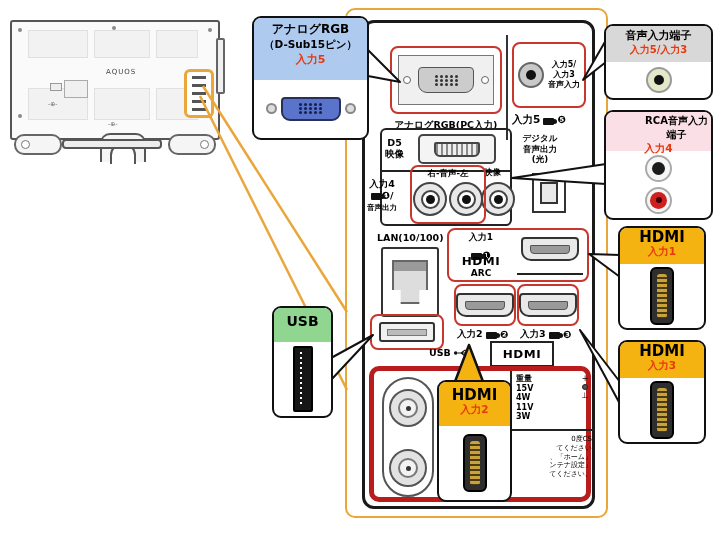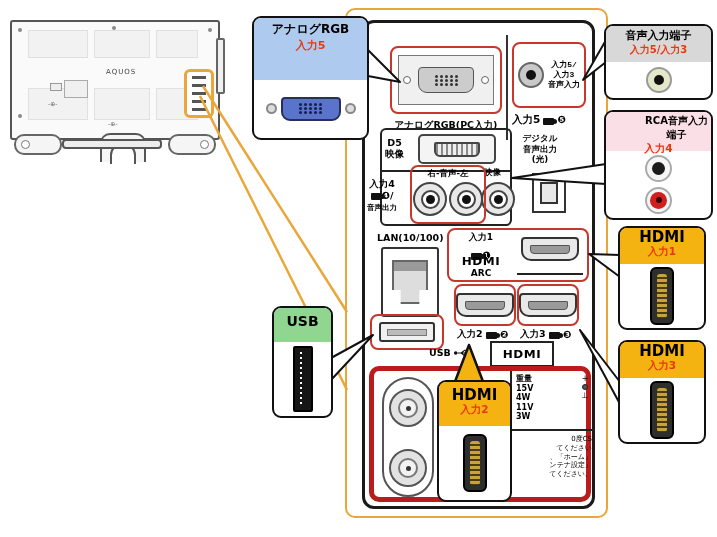--- a/index.html
+++ b/index.html
@@ -157,21 +157,21 @@
               <i></i>
               <i></i>
               <i></i>
             </span>
         </span>
         <span class="hole"></span>
       </div>
     </div>
     <div class="abs b ctr" style="left:22px;top:96px;width:118px;font-size:9.5px;white-space:nowrap;">アナログRGB(PC入力)</div>
     <div class="abs" style="left:141px;top:12px;width:2px;height:105px;background:#333;"></div>
-    <div class="abs rbox" style="left:147px;top:19px;width:74px;height:66px;display:flex;align-items:center;padding:0 4px;gap:4px;font-family:Liberation Mono, monospace;">
+    <div class="abs rbox" style="left:147px;top:19px;width:74px;height:66px;display:flex;align-items:center;padding:0 4px;gap:4px;">
       <span class="jack35">
           <i></i>
         </span>
       <span class="small-jp ctr" style="font-size:8px;line-height:10px;">
         <span style="display:block;">入力5/</span>
         <span style="display:block;">入力3</span>
         <span style="display:block;">音声入力</span>
       </span>
     </div>
     <div class="abs b" style="left:147px;top:90px;font-size:10.5px;display:flex;align-items:center;gap:3px;">
@@ -336,20 +336,21 @@
     <polygon points="606,164 606,184 512,178" fill="#fff" stroke="#111" stroke-width="2" stroke-linejoin="round"></polygon>
     <polygon points="620,255 620,277 589,254" fill="#fff" stroke="#111" stroke-width="2" stroke-linejoin="round"></polygon>
     <polygon points="620,382 620,404 580,330" fill="#fff" stroke="#111" stroke-width="2" stroke-linejoin="round"></polygon>
     <polygon points="331,358 331,380 373,335" fill="#fff" stroke="#111" stroke-width="2" stroke-linejoin="round"></polygon>
     <polygon points="451,392 487,392 469,345" fill="#F5B312" stroke="#111" stroke-width="2.5" stroke-linejoin="round"></polygon>
   </svg>
 
   <div class="callout" style="left:252px;top:16px;width:117px;height:124px;">
     <div class="hd" style="height:62px;background:#AECBEF;padding-top:3px;">
       <div class="b" style="font-size:12px;">アナログRGB</div>
+      <div class="b" style="font-size:10.5px;">（D-Sub15ピン）</div>
       <div class="b red" style="font-size:11px;">入力5</div>
     </div>
     <div class="bd" style="height:57px;">
       <span class="vga">
         <span class="nut"></span>
         <span class="dsub">
             <span class="row">
               <i></i>
               <i></i>
               <i></i>

